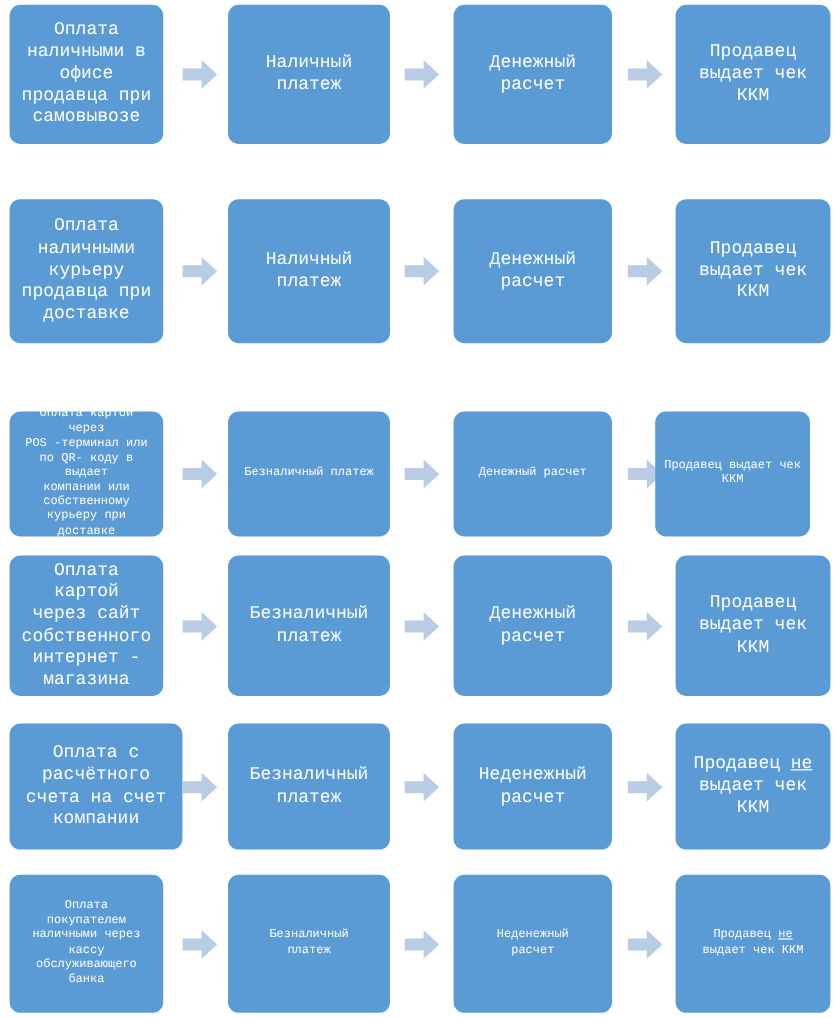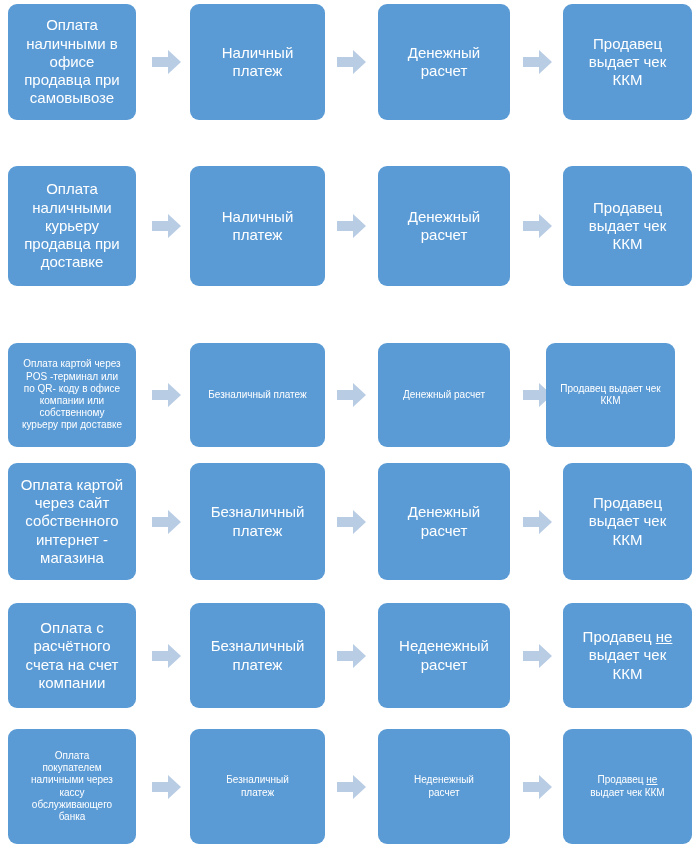--- a/index.html
+++ b/index.html
@@ -11,20 +11,21 @@
     width: 700px;
     height: 848px;
     font-family: "Liberation Sans", sans-serif;
     position: relative;
     overflow: hidden;
   }
   #flow {
     position: relative;
     width: 700px;
     height: 848px;
+    font-family: Liberation Mono, monospace;
   }
   .flow-row {
     position: absolute;
     left: 0;
     width: 700px;
     display: block;
   }
   .node {
     position: absolute;
     background: #5B9BD5;
@@ -130,21 +131,21 @@
       <div class="node size-lg" style="left: 563px; top: 166px; width: 129px; height: 120px; background: rgb(91, 155, 213); color: rgb(255, 255, 255);">
         <span class="node-text">Продавец
 выдает чек
 ККМ</span>
       </div>
     </div>
     <div class="flow-row" style="top: 0px;">
       <div class="node size-sm" style="left: 8px; top: 343px; width: 128px; height: 104px; background: rgb(91, 155, 213); color: rgb(255, 255, 255);">
         <span class="node-text">Оплата картой через
 POS -терминал или
-по QR- коду в офисе
+по QR- коду в выдает
 компании или
 собственному
 курьеру при доставке</span>
       </div>
       <div class="arrow" style="left: 152px; top: 382px;">
         <svg viewBox="0 0 30 26" xmlns="http://www.w3.org/2000/svg">
           <polygon points="0,8 16,8 16,1 29,13 16,25 16,18 0,18" fill="#B8CCE4"></polygon>
         </svg>
       </div>
       <div class="node size-sm" style="left: 190px; top: 343px; width: 135px; height: 104px; background: rgb(91, 155, 213); color: rgb(255, 255, 255);">
@@ -199,21 +200,21 @@
           <polygon points="0,8 16,8 16,1 29,13 16,25 16,18 0,18" fill="#B8CCE4"></polygon>
         </svg>
       </div>
       <div class="node size-lg" style="left: 563px; top: 463px; width: 129px; height: 117px; background: rgb(91, 155, 213); color: rgb(255, 255, 255);">
         <span class="node-text">Продавец
 выдает чек
 ККМ</span>
       </div>
     </div>
     <div class="flow-row" style="top: 0px;">
-      <div class="node size-lg" style="left: 8px; top: 603px; width: 128px; height: 105px; background: rgb(91, 155, 213); color: rgb(255, 255, 255);">
+      <div class="node size-lg" style="left: 8px; top: 603px; width: 144px; height: 105px; background: rgb(91, 155, 213); color: rgb(255, 255, 255);">
         <span class="node-text">Оплата с
 расчётного
 счета на счет
 компании</span>
       </div>
       <div class="arrow" style="left: 152px; top: 642.5px;">
         <svg viewBox="0 0 30 26" xmlns="http://www.w3.org/2000/svg">
           <polygon points="0,8 16,8 16,1 29,13 16,25 16,18 0,18" fill="#B8CCE4"></polygon>
         </svg>
       </div>

